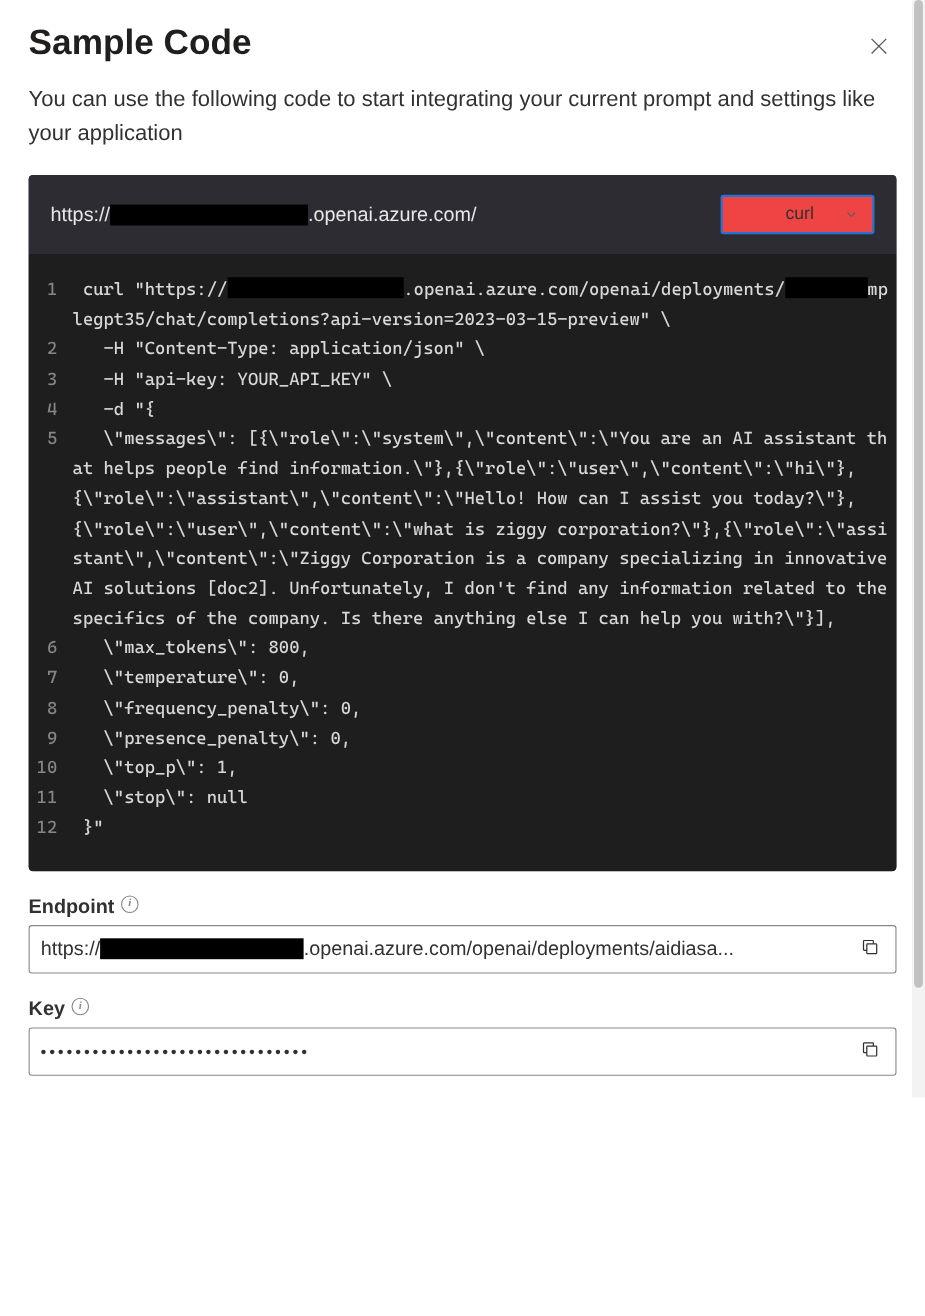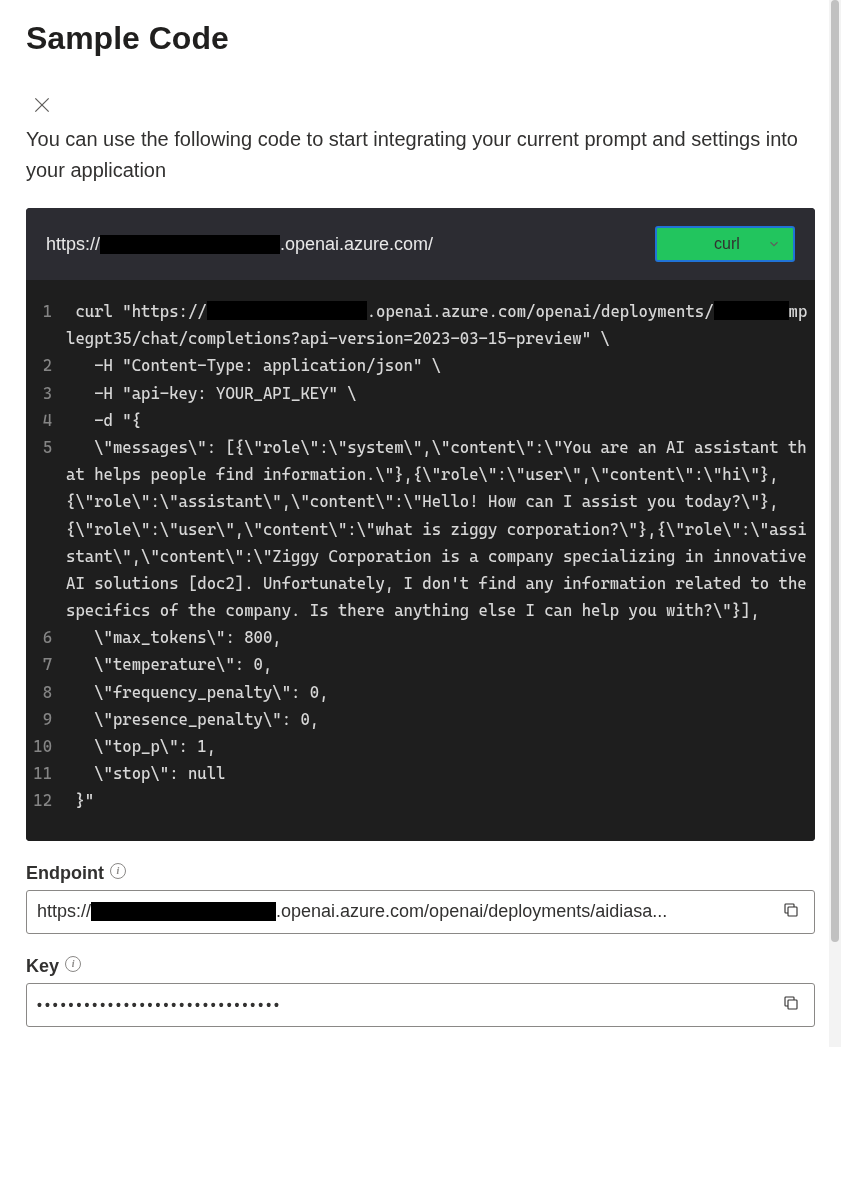--- a/index.html
+++ b/index.html
@@ -11,21 +11,20 @@
     width: 841px;
   }
   .panel {
     padding: 12px 26px 20px 26px;
     position: relative;
   }
   .header-row {
     display: flex;
     justify-content: space-between;
     align-items: flex-start;
-    flex-direction: column;
   }
   h1 {
     font-weight: 600;
     font-size: 32px;
     margin: 8px 0 18px 0;
     color: #201f1e;
   }
   .close-btn {
     background: none;
     border: none;
@@ -64,21 +63,21 @@
   .redact {
     display: inline-block;
     height: 19px;
     background: #000;
   }
   .redact.w1 { width: 180px; }
   .redact.w2 { width: 160px; }
   .redact.w3 { width: 75px; }
   .redact.w4 { width: 185px; }
   .lang-select {
-    background: #22c55e;
+    background: #ef4444;
     border: 2px solid #2173d6;
     border-radius: 3px;
     padding: 7px 12px;
     min-width: 140px;
     display: flex;
     align-items: center;
     justify-content: space-between;
     cursor: pointer;
     font-size: 16px;
   }
@@ -192,21 +191,21 @@
 
   <div class="header-row">
     <h1>Sample Code</h1>
     <button class="close-btn" aria-label="Close">
       <svg viewBox="0 0 24 24" fill="none" stroke="currentColor" stroke-width="1.5">
           <path d="M4 4 L20 20 M20 4 L4 20"></path>
         </svg>
     </button>
   </div>
 
-  <div class="subtitle">You can use the following code to start integrating your current prompt and settings into your application</div>
+  <div class="subtitle">You can use the following code to start integrating your current prompt and settings like your application</div>
 
   <div class="code-area">
     <div class="code-header">
       <div class="endpoint-url">
         <span class="prefix">https://</span>
         <span class="redact w1"></span>
         <span class="suffix">.openai.azure.com/</span>
       </div>
       <div class="lang-select">
         <span>curl</span>

